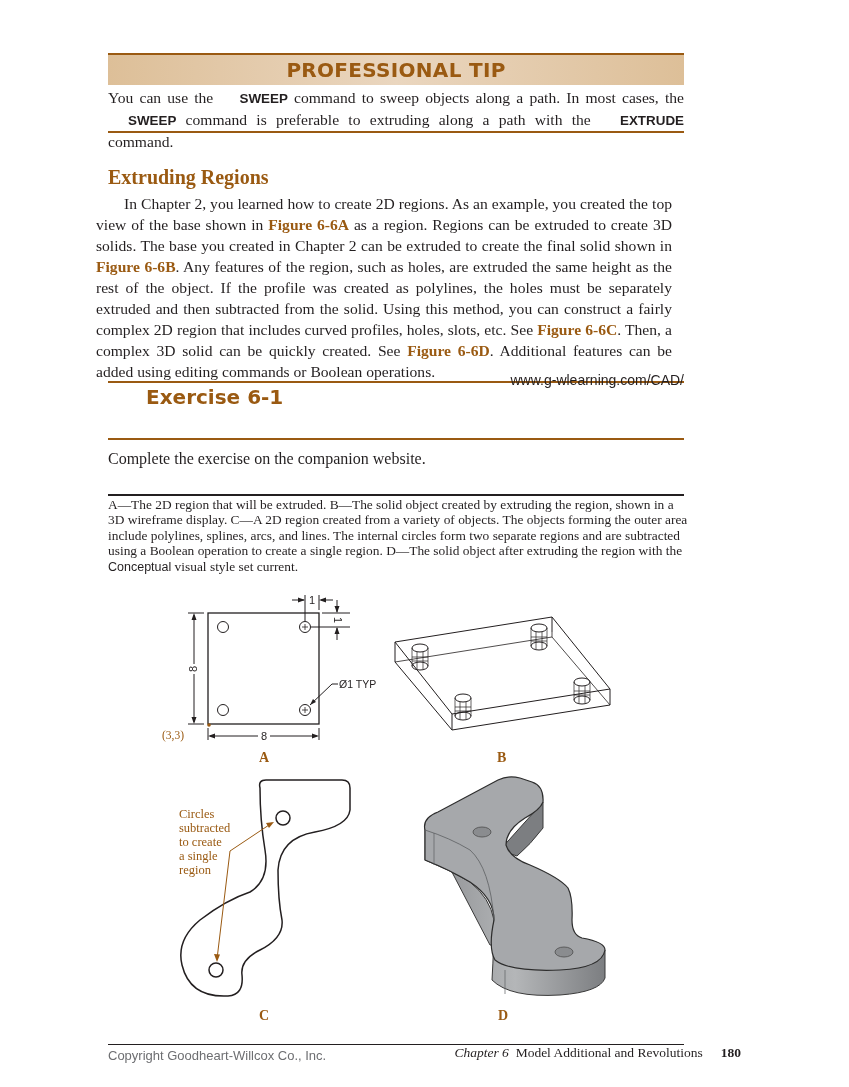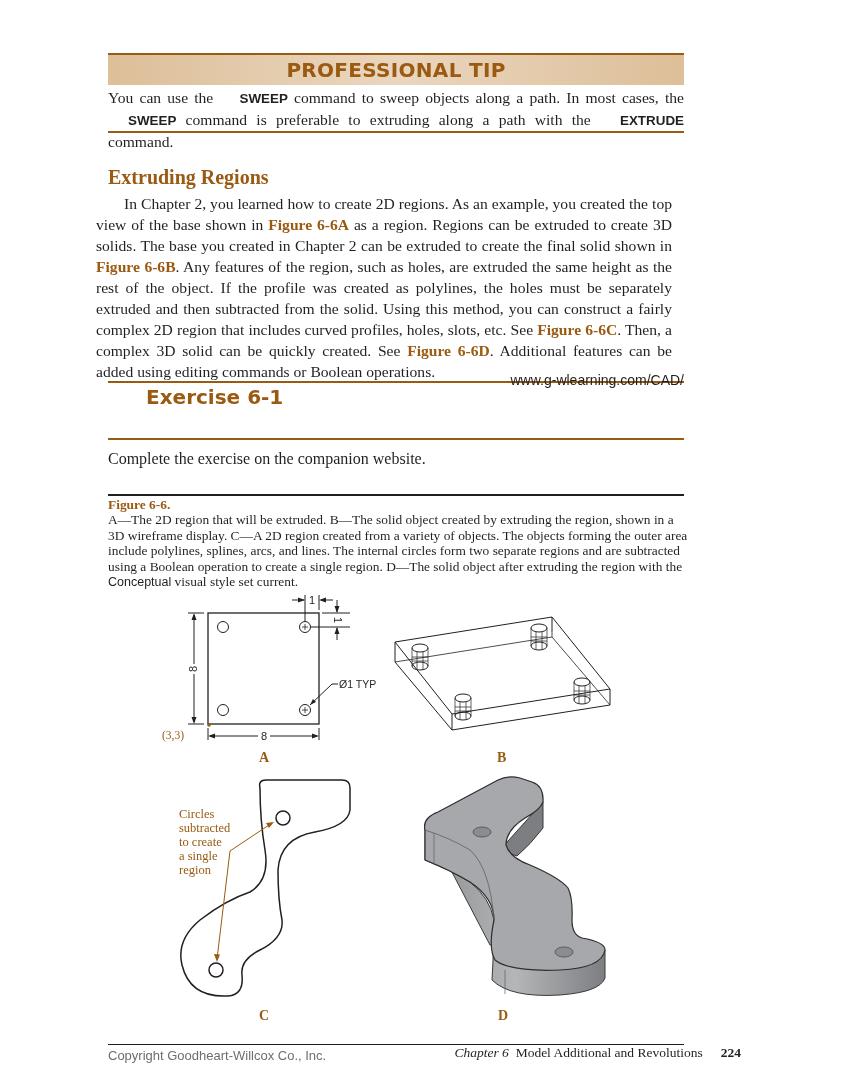--- a/index.html
+++ b/index.html
@@ -55,21 +55,20 @@
 </div>
 
 <div class="rule" style="top:381px;height:2px;"></div>
 <div class="abs ex-title">Exercise 6-1</div>
 <div class="abs ex-url">www.g-wlearning.com/CAD/</div>
 <div class="abs ex-text">Complete the exercise on the companion website.</div>
 <div class="rule" style="top:438px;height:2px;"></div>
 
 <div class="rule" style="top:494px;height:1.5px;background:#231f20;"></div>
 <div class="abs fig-caption">
-  <span class="fig-title">Figure 6-6.</span>
   <span>A—The 2D region that will be extruded. B—The solid object created by extruding the region, shown in a 3D wireframe display. C—A 2D region created from a variety of objects. The objects forming the outer area include polylines, splines, arcs, and lines. The internal circles form two separate regions and are subtracted using a Boolean operation to create a single region. D—The solid object after extruding the region with the </span><span style="font-family:'Liberation Sans',sans-serif;font-size:12.5px;">Conceptual</span><span> visual style set current.</span>
 </div>
 
 <svg class="abs" style="left:160px;top:590px;" width="230" height="180">
   <g stroke="#231f20" fill="none" stroke-width="1">
     <rect x="48" y="23" width="111" height="111" stroke-width="1.3"></rect>
     <circle cx="63" cy="37" r="5.5"></circle>
     <circle cx="63" cy="120" r="5.5"></circle>
     <circle cx="145" cy="37" r="5.5"></circle>
     <circle cx="145" cy="120" r="5.5"></circle>
@@ -191,14 +190,14 @@
   <ellipse cx="72" cy="62" rx="9" ry="5" fill="#8a8c8f" stroke="#4d4d4d" stroke-width="0.8"></ellipse>
   <ellipse cx="154" cy="182" rx="9" ry="5" fill="#8a8c8f" stroke="#4d4d4d" stroke-width="0.8"></ellipse>
   <path d="M24 63 V95" stroke="#5d5f62" stroke-width="0.7"></path>
   <path d="M95 200 V224" stroke="#5d5f62" stroke-width="0.7"></path>
 </svg>
 <div class="abs fig-label" style="left:498px;top:1008px;">D</div>
 
 <div class="abs" style="left:108px;top:1044px;width:576px;height:1px;background:#231f20;"></div>
 <div class="abs footer-copy">Copyright Goodheart-Willcox Co., Inc.</div>
 <div class="abs footer-chap">
-  <i>Chapter 6</i>&nbsp; <span>Model Additional and Revolutions</span><span class="page-num">224</span>
+  <i>Chapter 6</i>&nbsp; <span>Model Additional and Revolutions</span><span class="page-num">180</span>
 </div>
 
 </body></html>

